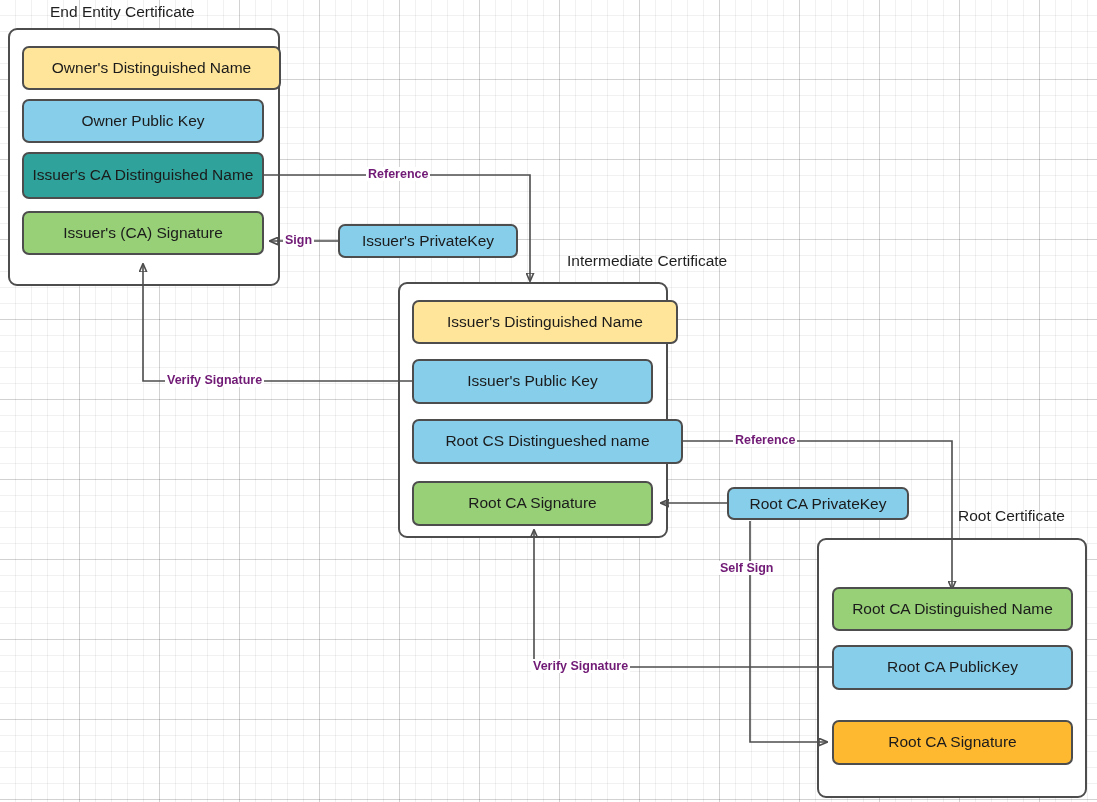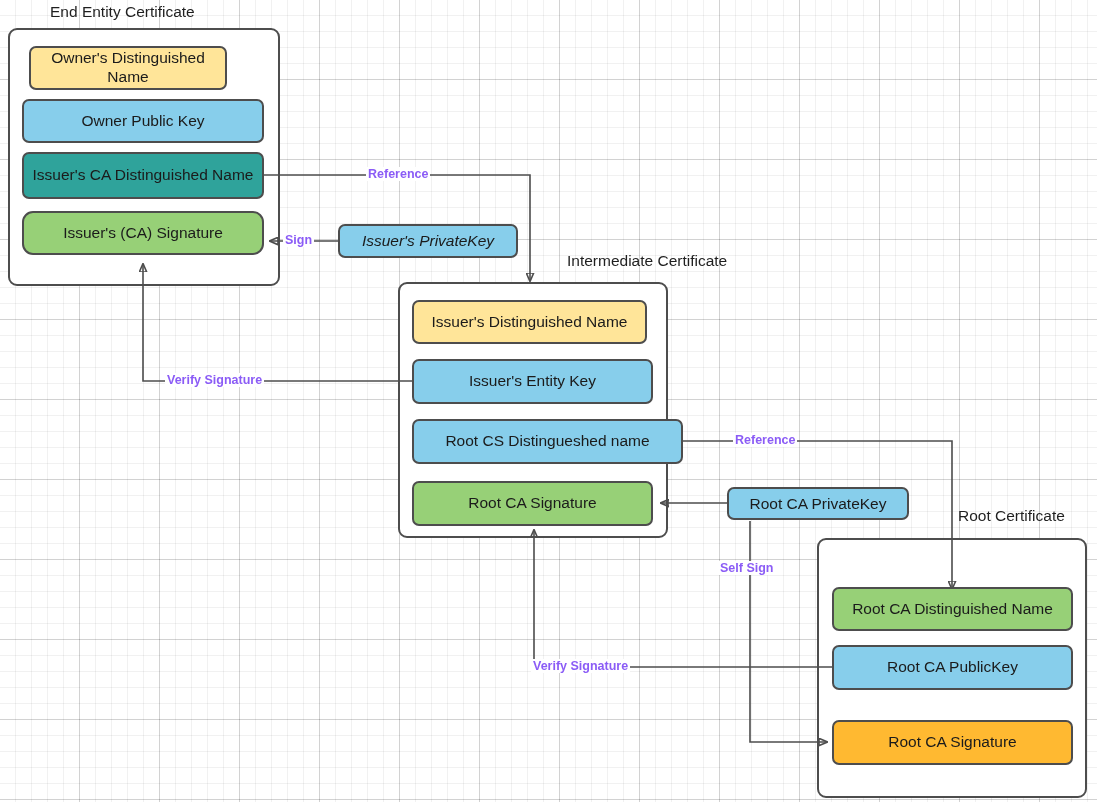--- a/index.html
+++ b/index.html
@@ -69,21 +69,21 @@
     display:flex;align-items:center;justify-content:center;
     font-size:15.5px;color:#1b1b1b;
     z-index:5;
   }
 
   
   .edge-label{
     position:absolute;
     font-size:12.5px;
     font-weight:bold;
-    color:#8b5cf6;
+    color:#701a75;
     background:#ffffff;
     padding:0 2px;
     white-space:nowrap;
     z-index:6;
   }
   svg.links{
     position:absolute;left:0;top:0;
     width:1097px;height:802px;
     z-index:4;
     pointer-events:none;
@@ -116,37 +116,37 @@
 
     <path d="M750,521 L750,742 L827,742" marker-end="url(#arrow)"></path>
 
     <path d="M833,667 L534,667 L534,530" marker-end="url(#arrow)"></path>
   </svg>
 
   <div class="cert-title" style="left:50px;top:3px;">End Entity Certificate</div>
 
   <div class="cert-box" style="left:8px;top:28px;width:272px;height:258px;"></div>
 
-  <div class="field f-yellow" style="left:22px;top:46px;width:198px;height:44px;margin-left:7px;">Owner's Distinguished Name</div>
+  <div class="field f-yellow" style="left:22px;top:46px;width:259px;height:44px;">Owner's Distinguished Name</div>
 
   <div class="field f-blue" style="left:22px;top:99px;width:242px;height:44px;">Owner Public  Key</div>
 
   <div class="field f-teal" style="left:22px;top:152px;width:242px;height:47px;">Issuer's CA Distinguished Name</div>
 
-  <div class="field f-green" style="left:22px;top:211px;width:242px;height:44px;border-radius:11px;">Issuer's (CA) Signature</div>
+  <div class="field f-green" style="left:22px;top:211px;width:242px;height:44px;">Issuer's (CA) Signature</div>
 
-  <div class="keychip" style="left:338px;top:224px;width:180px;height:34px;font-style:italic;">Issuer's PrivateKey</div>
+  <div class="keychip" style="left:338px;top:224px;width:180px;height:34px;">Issuer's PrivateKey</div>
 
   <div class="cert-title" style="left:567px;top:252px;">Intermediate Certificate</div>
 
   <div class="cert-box" style="left:398px;top:282px;width:270px;height:256px;"></div>
 
-  <div class="field f-yellow" style="left:412px;top:300px;width:235px;height:44px;">Issuer's Distinguished Name</div>
+  <div class="field f-yellow" style="left:412px;top:300px;width:266px;height:44px;">Issuer's Distinguished Name</div>
 
-  <div class="field f-blue" style="left:412px;top:359px;width:241px;height:45px;">Issuer's Entity  Key</div>
+  <div class="field f-blue" style="left:412px;top:359px;width:241px;height:45px;">Issuer's Public  Key</div>
 
   <div class="field f-blue" style="left:412px;top:419px;width:271px;height:45px;">Root CS Distingueshed name</div>
 
   <div class="field f-green" style="left:412px;top:481px;width:241px;height:45px;">Root CA Signature</div>
 
   <div class="keychip" style="left:727px;top:487px;width:182px;height:33px;">Root CA PrivateKey</div>
 
   <div class="cert-title" style="left:958px;top:507px;text-align:center;">Root Certificate</div>
 
   <div class="cert-box" style="left:817px;top:538px;width:270px;height:260px;"></div>

